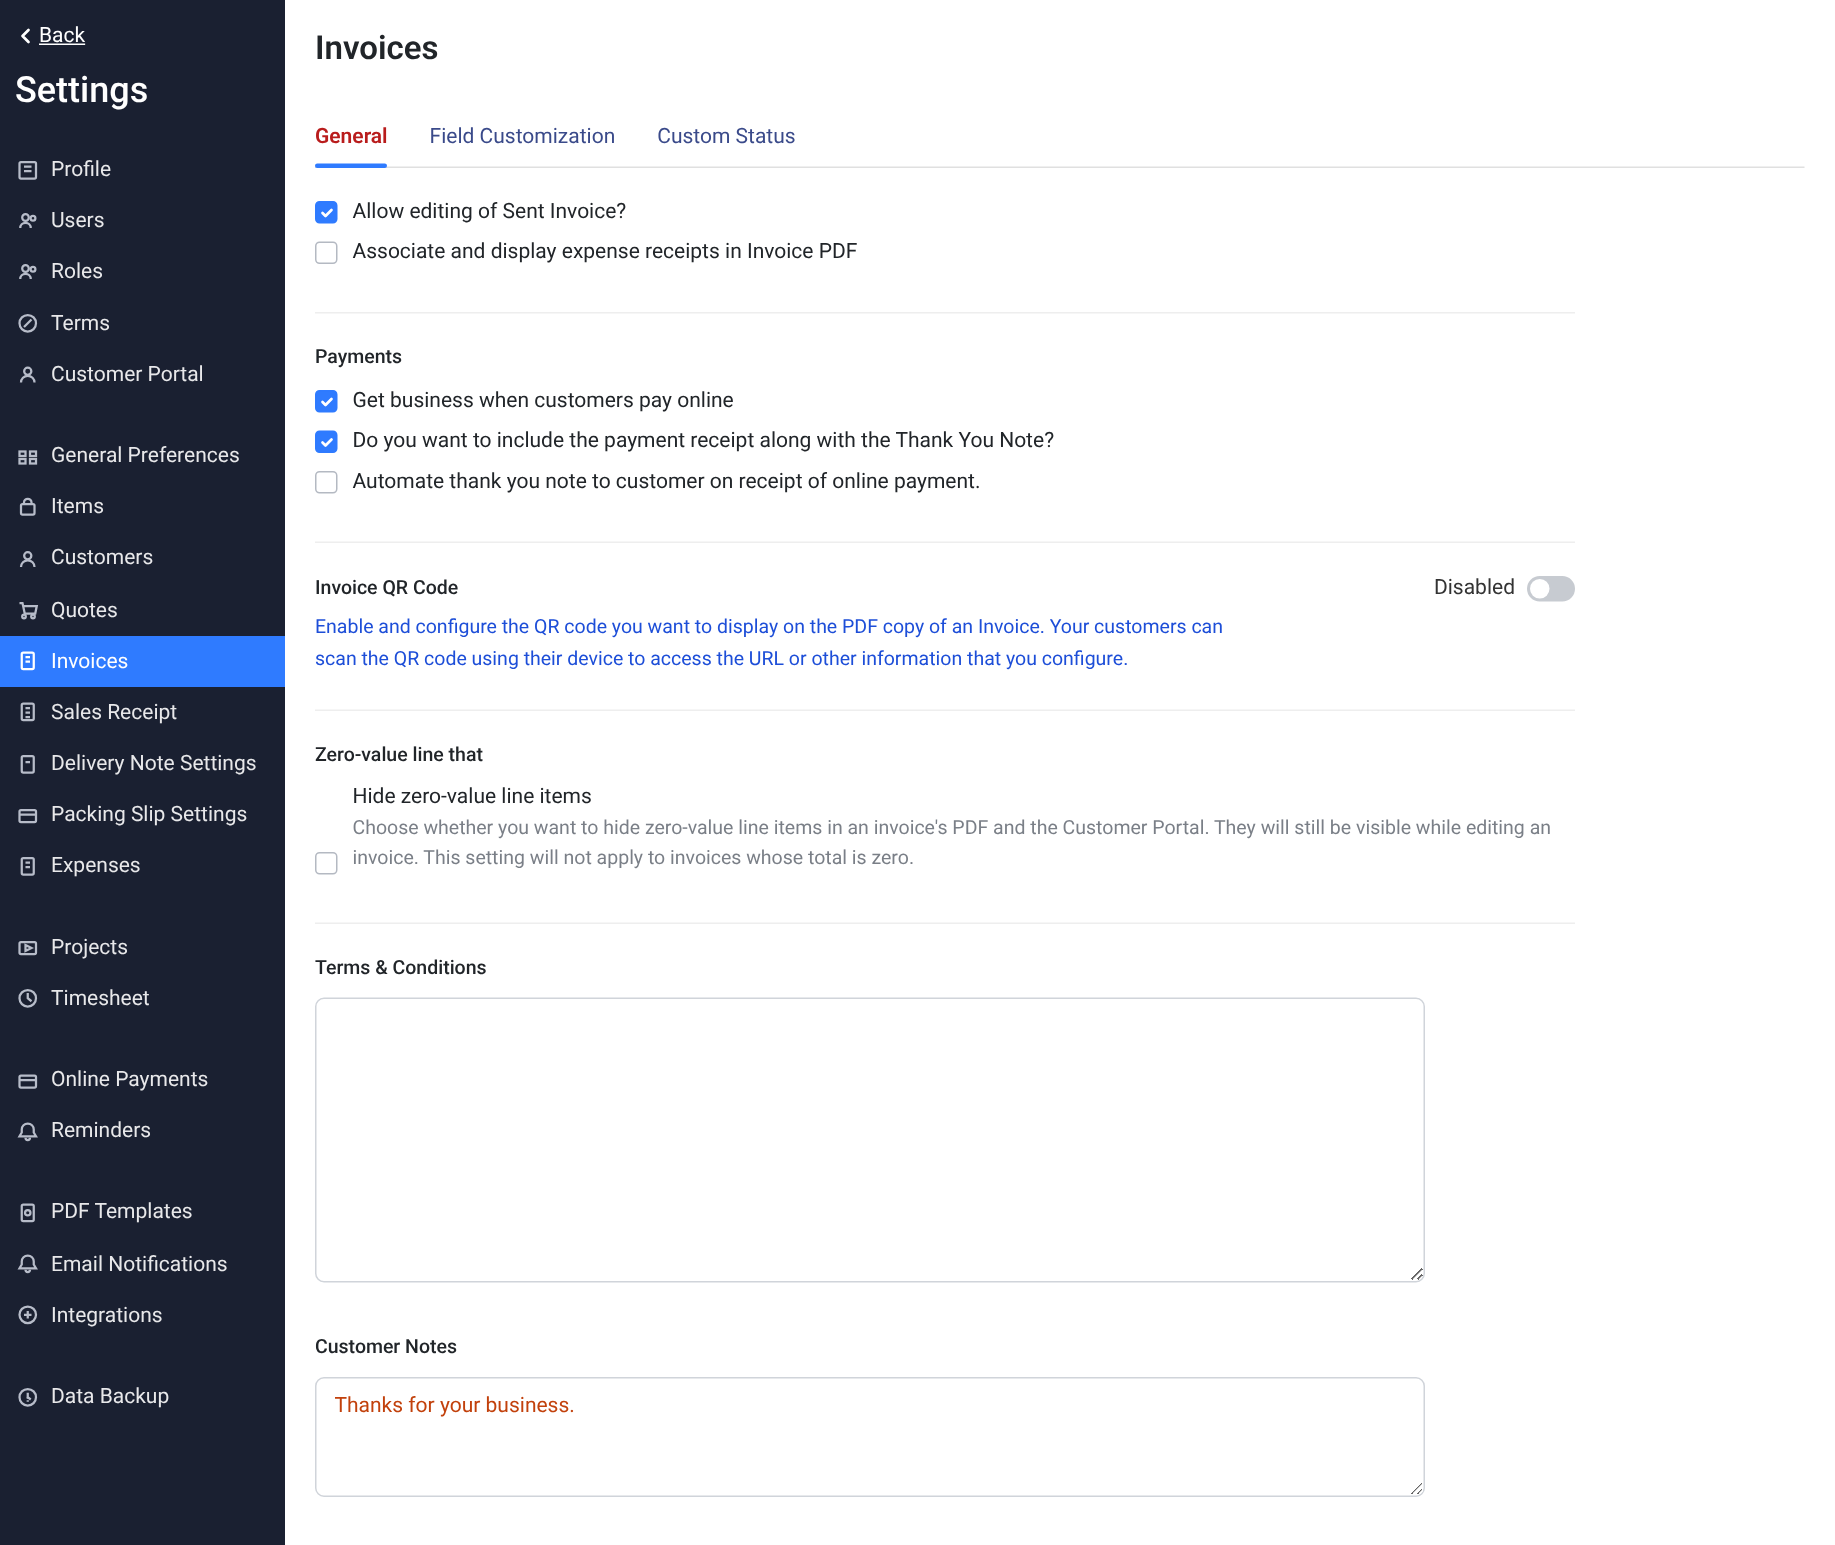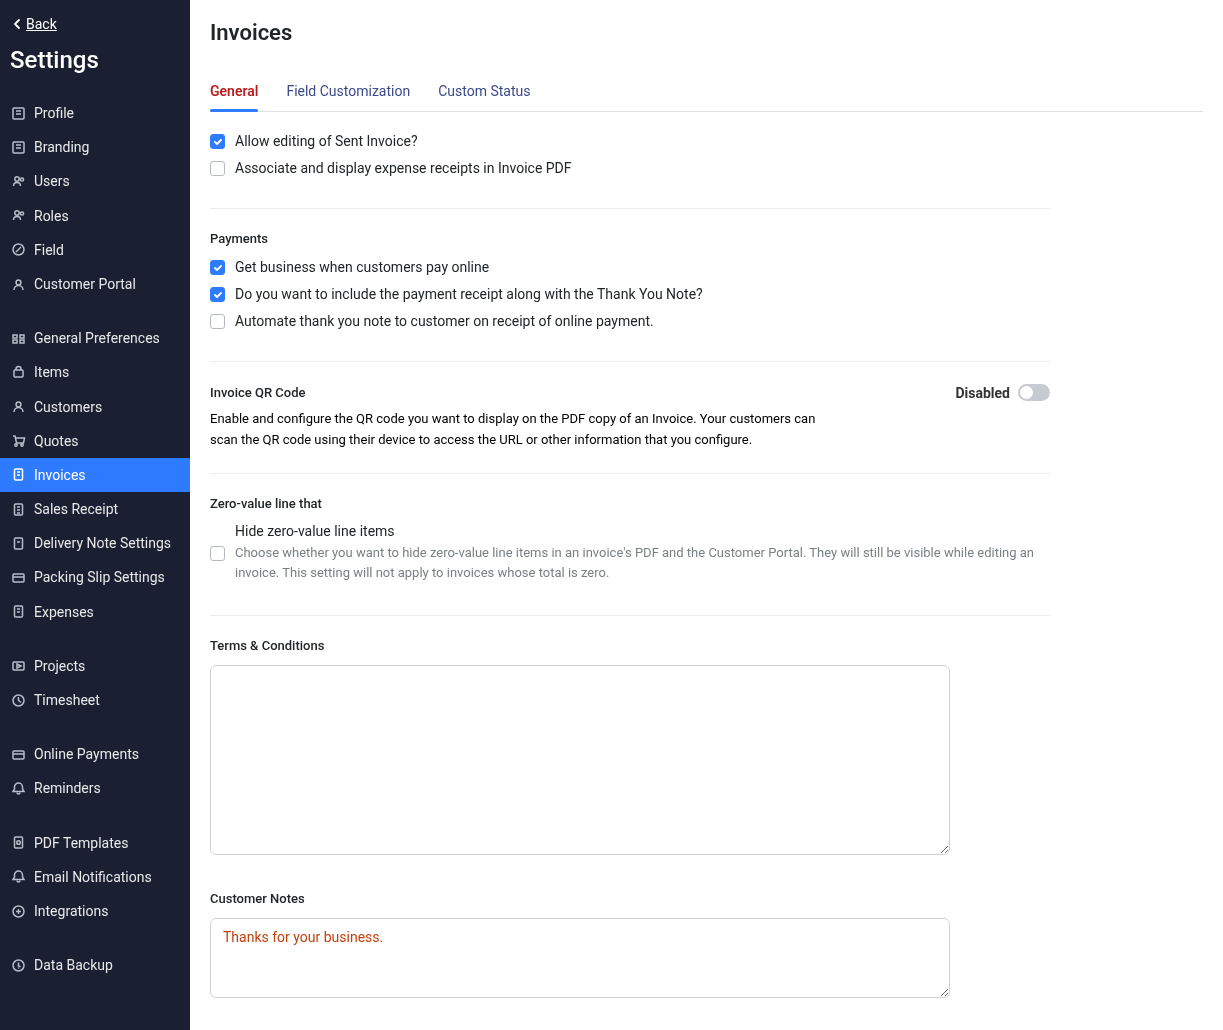--- a/index.html
+++ b/index.html
@@ -122,27 +122,27 @@
       border-bottom: none;
       margin-bottom: 10px;
     }
     .section-title {
       font-size: 13px;
       font-weight: 500;
       margin-bottom: 12px;
     }
     .section-desc {
       font-size: 13px;
-      color: #000000;
+      color: #1d4ed8;
       line-height: 1.6;
       max-width: 620px;
     }
     .check-row {
       display: flex;
-      align-items: center;
+      align-items: flex-end;
       gap: 10px;
       margin-bottom: 10px;
       font-size: 14px;
     }
     .check-row .help {
       font-size: 13px;
       color: #7a7f87;
       line-height: 1.55;
       margin-top: 4px;
     }
@@ -170,23 +170,21 @@
       display: none;
     }
     .qr-header {
       display: flex;
       align-items: center;
       justify-content: space-between;
       margin-bottom: 8px;
     }
     .toggle-wrap {
       display: flex;
-      align-items: center;
       gap: 8px;
-      font-weight: bold;
     }
     .toggle-label {
       font-size: 14px;
       color: #333;
     }
     .toggle {
       width: 32px;
       height: 17px;
       border-radius: 10px;
       background: #c7cbd1;
@@ -252,30 +250,20 @@
               <rect x="2" y="2" width="11" height="11" rx="1"></rect>
               <line x1="5" y1="5" x2="10" y2="5"></line>
               <line x1="5" y1="8" x2="10" y2="8"></line>
             </svg>
           </span>
           <span class="label">Profile</span>
         </div>
         <div class="nav-item">
           <span class="icon">
             <svg viewBox="0 0 15 15">
-              <rect x="2" y="2" width="11" height="11" rx="1"></rect>
-              <line x1="5" y1="5" x2="10" y2="5"></line>
-              <line x1="5" y1="8" x2="10" y2="8"></line>
-            </svg>
-          </span>
-          <span class="label">Branding</span>
-        </div>
-        <div class="nav-item">
-          <span class="icon">
-            <svg viewBox="0 0 15 15">
               <circle cx="6" cy="5" r="2.2"></circle>
               <path d="M2.5 12c0-2 1.5-3.5 3.5-3.5s3.5 1.5 3.5 3.5"></path>
               <circle cx="11" cy="5.5" r="1.6"></circle>
             </svg>
           </span>
           <span class="label">Users</span>
         </div>
         <div class="nav-item">
           <span class="icon">
             <svg viewBox="0 0 15 15">
@@ -286,21 +274,21 @@
           </span>
           <span class="label">Roles</span>
         </div>
         <div class="nav-item">
           <span class="icon">
             <svg viewBox="0 0 15 15">
               <circle cx="7.5" cy="7.5" r="5.5"></circle>
               <line x1="5" y1="10" x2="10" y2="5"></line>
             </svg>
           </span>
-          <span class="label">Field</span>
+          <span class="label">Terms</span>
         </div>
         <div class="nav-item">
           <span class="icon">
             <svg viewBox="0 0 15 15">
               <circle cx="7.5" cy="5.5" r="2.4"></circle>
               <path d="M3 13c0-2.5 2-4.5 4.5-4.5S12 10.5 12 13"></path>
             </svg>
           </span>
           <span class="label">Customer Portal</span>
         </div>

